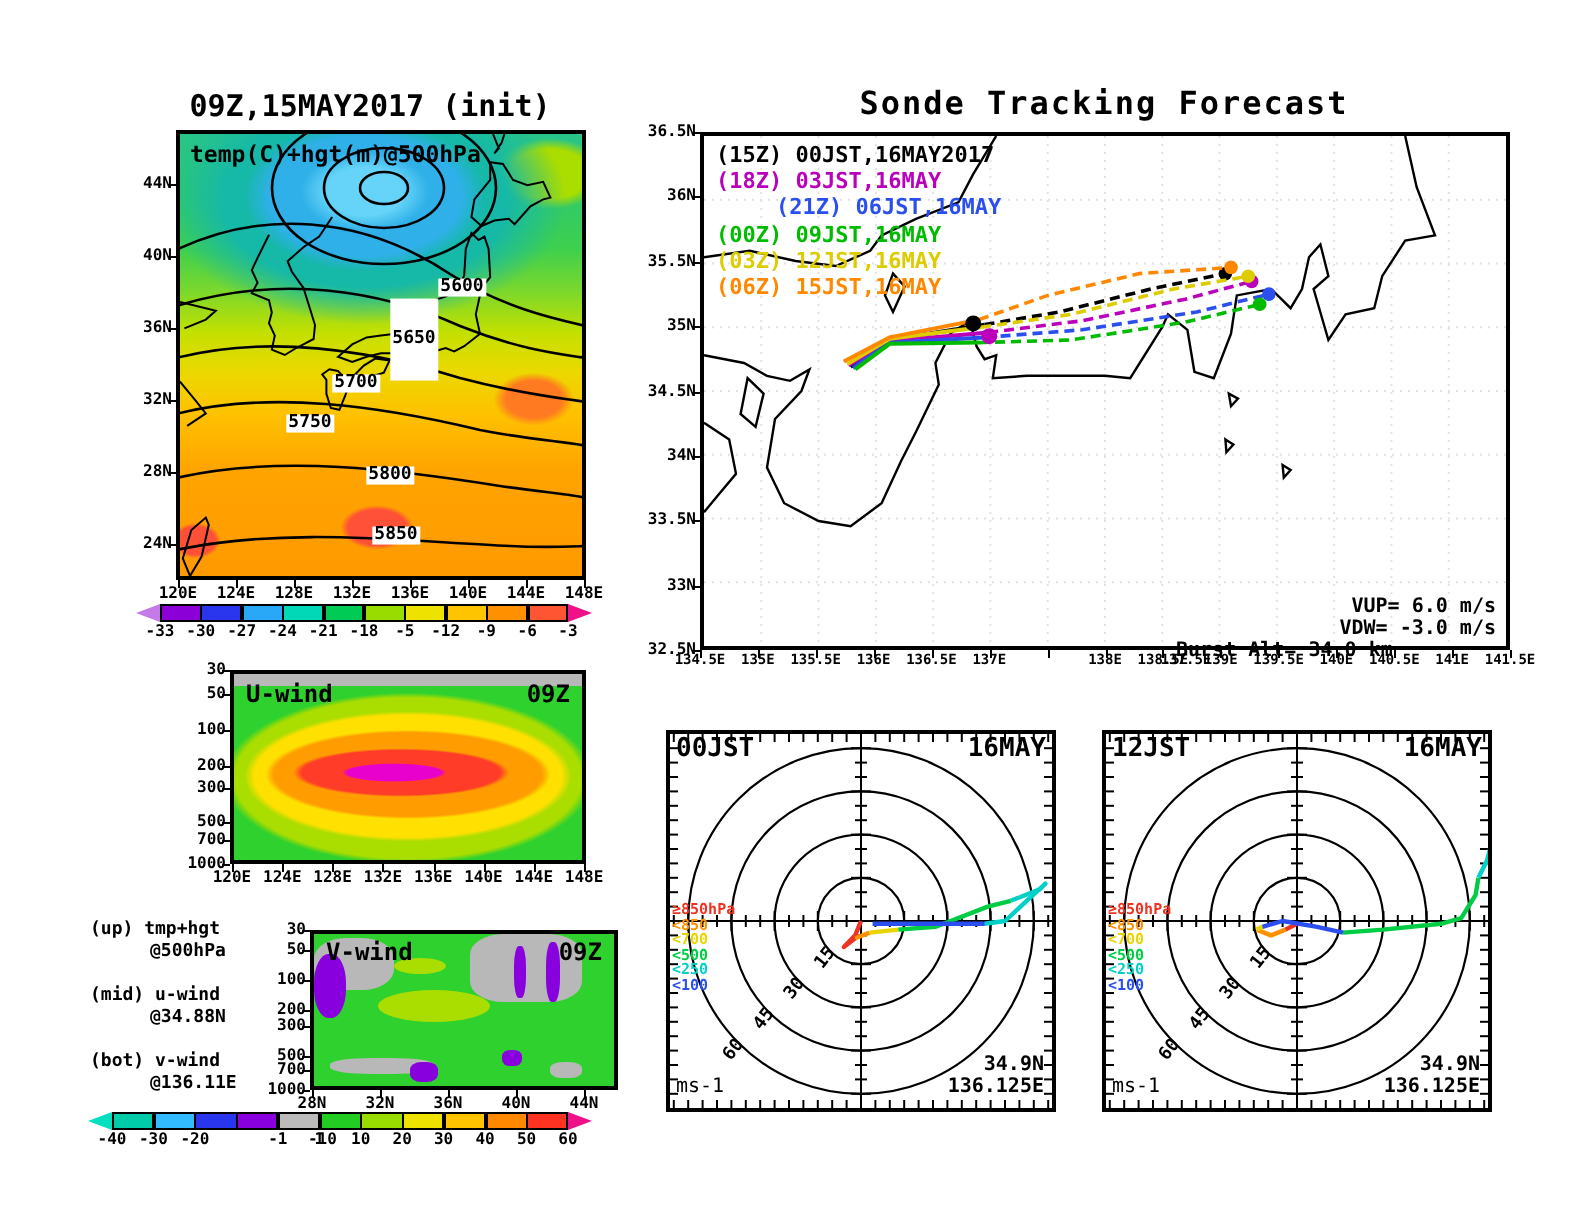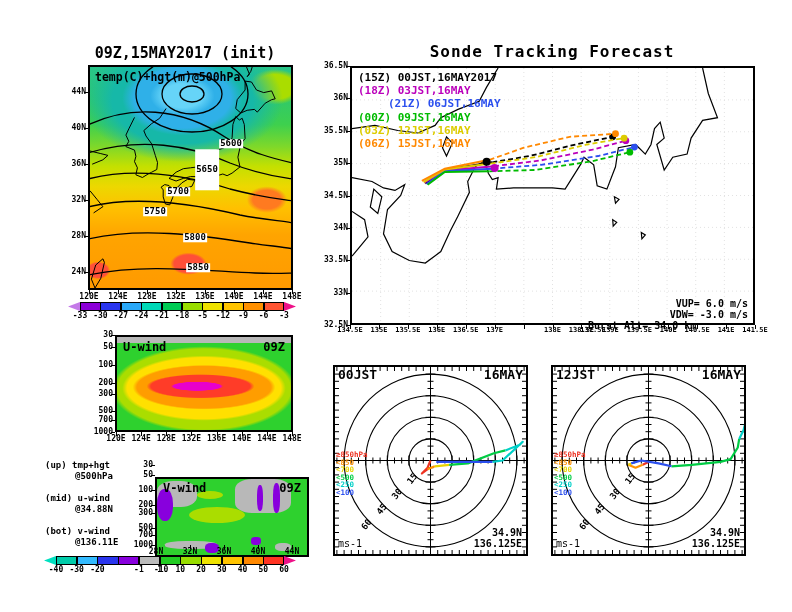--- a/index.html
+++ b/index.html
@@ -122,21 +122,21 @@
         <circle cx="142.6414285714291" cy="100.08750000000002" r="4" fill="#bb00bb"></circle>
       </svg>
   </div>
 
   <div class="panel" id="p-uwind" style="left:115px;top:335px;width:178px;height:97px;">
     <div class="fill"></div>
     <div class="ovl" style="left:6px;top:3px;font-size:12px;">U-wind</div>
     <div class="ovl" style="right:6px;top:3px;font-size:12px;">09Z</div>
   </div>
 
-  <div class="panel" id="p-vwind" style="left:155px;top:465px;width:154px;height:80px;margin-top:12px;">
+  <div class="panel" id="p-vwind" style="left:155px;top:465px;width:154px;height:80px;">
     <div class="fill"></div>
     <div class="blob" style="left:0;top:2px;width:40px;height:26px;background:#b8b8b8;border-radius:40%;"></div>
     <div class="blob" style="left:78px;top:0;width:56px;height:34px;background:#b8b8b8;border-radius:30%;"></div>
     <div class="blob" style="left:0;top:10px;width:16px;height:32px;background:#8800dd;border-radius:45%;"></div>
     <div class="blob" style="left:100px;top:6px;width:6px;height:26px;background:#8800dd;border-radius:40%;"></div>
     <div class="blob" style="left:116px;top:4px;width:7px;height:30px;background:#8800dd;border-radius:40%;"></div>
     <div class="blob" style="left:32px;top:28px;width:56px;height:16px;background:#aadd00;border-radius:50%;"></div>
     <div class="blob" style="left:40px;top:12px;width:26px;height:8px;background:#aadd00;border-radius:50%;"></div>
     <div class="blob" style="left:8px;top:62px;width:52px;height:8px;background:#b8b8b8;border-radius:40%;"></div>
     <div class="blob" style="left:48px;top:64px;width:14px;height:10px;background:#8800dd;border-radius:40%;"></div>

